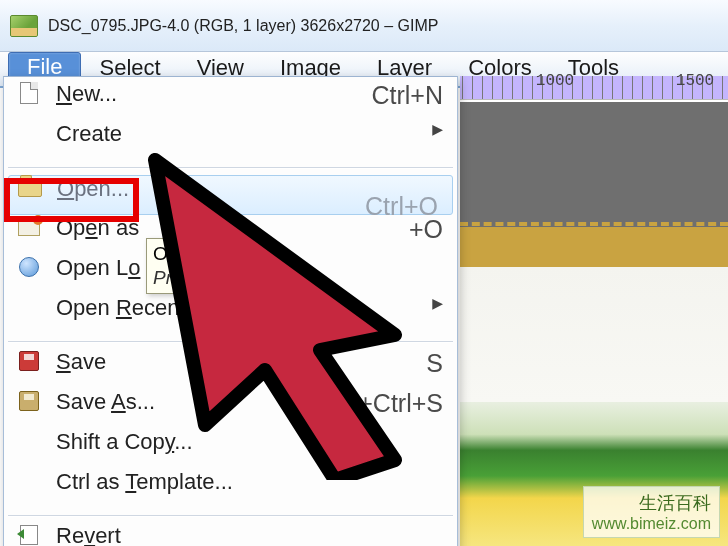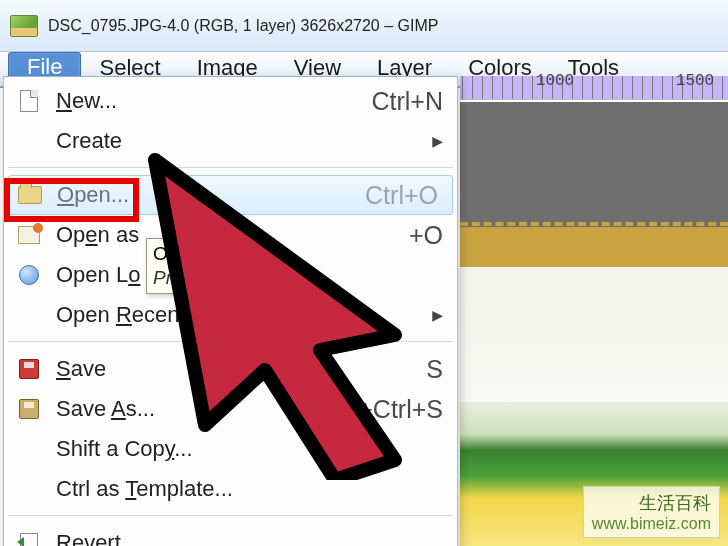--- a/index.html
+++ b/index.html
@@ -89,21 +89,21 @@
     position: absolute;
     top: 76px; left: 3px;
     width: 455px;
     background: #fdfdfd;
     border: 1px solid #a7bdd8;
     border-top: 1px solid #9db4d1;
     box-shadow: 2px 4px 10px rgba(0,0,0,.25);
     padding: 4px 0 20px 0;
   }
   .dropdown .row {
-    display: flex; align-items: center;
+    display: flex; 
     height: 40px;
     font-size: 22px; color: #222;
     padding: 0 14px 0 10px;
     position: relative;
   }
   .dropdown .row .icon {
     width: 30px; height: 24px; margin-right: 12px;
     display: flex; align-items: center; justify-content: center;
   }
   .dropdown .row .label { flex: 1; white-space: nowrap; }
@@ -183,24 +183,24 @@
 </div>
 
 <div class="menubar">
   <div class="menuitem selected">
     <span><span class="ul">F</span>ile</span>
   </div>
   <div class="menuitem">
       <span><span class="ul">S</span>elect</span>
     </div>
   <div class="menuitem">
+      <span><span class="ul">V</span>iew</span>
+    </div>
+  <div class="menuitem">
       <span><span class="ul">I</span>mage</span>
-    </div>
-  <div class="menuitem">
-      <span><span class="ul">V</span>iew</span>
     </div>
   <div class="menuitem">
       <span><span class="ul">L</span>ayer</span>
     </div>
   <div class="menuitem">
       <span><span class="ul">C</span>olors</span>
     </div>
   <div class="menuitem">
       <span><span class="ul">T</span>ools</span>
     </div>
@@ -234,21 +234,21 @@
     <span class="arrow">▶</span>
   </div>
 
   <div class="sep"></div>
 
   <div class="row highlight">
     <span class="icon">
         <span class="ic-folder"></span>
       </span>
     <span class="label" style="color:#6b7280;"><span class="ul">O</span><span>pen...</span></span>
-    <span class="accel" style="color:#9aa3af;">Ctrl+O</span>
+    <span class="accel" style="color:#9aa3af;margin-top:16px;">Ctrl+O</span>
   </div>
 
   <div class="row">
     <span class="icon">
         <span class="ic-openas"></span>
       </span>
     <span class="label"><span>Op</span><span class="ul">e</span><span>n as</span></span>
     <span class="accel">+O</span>
   </div>
 

